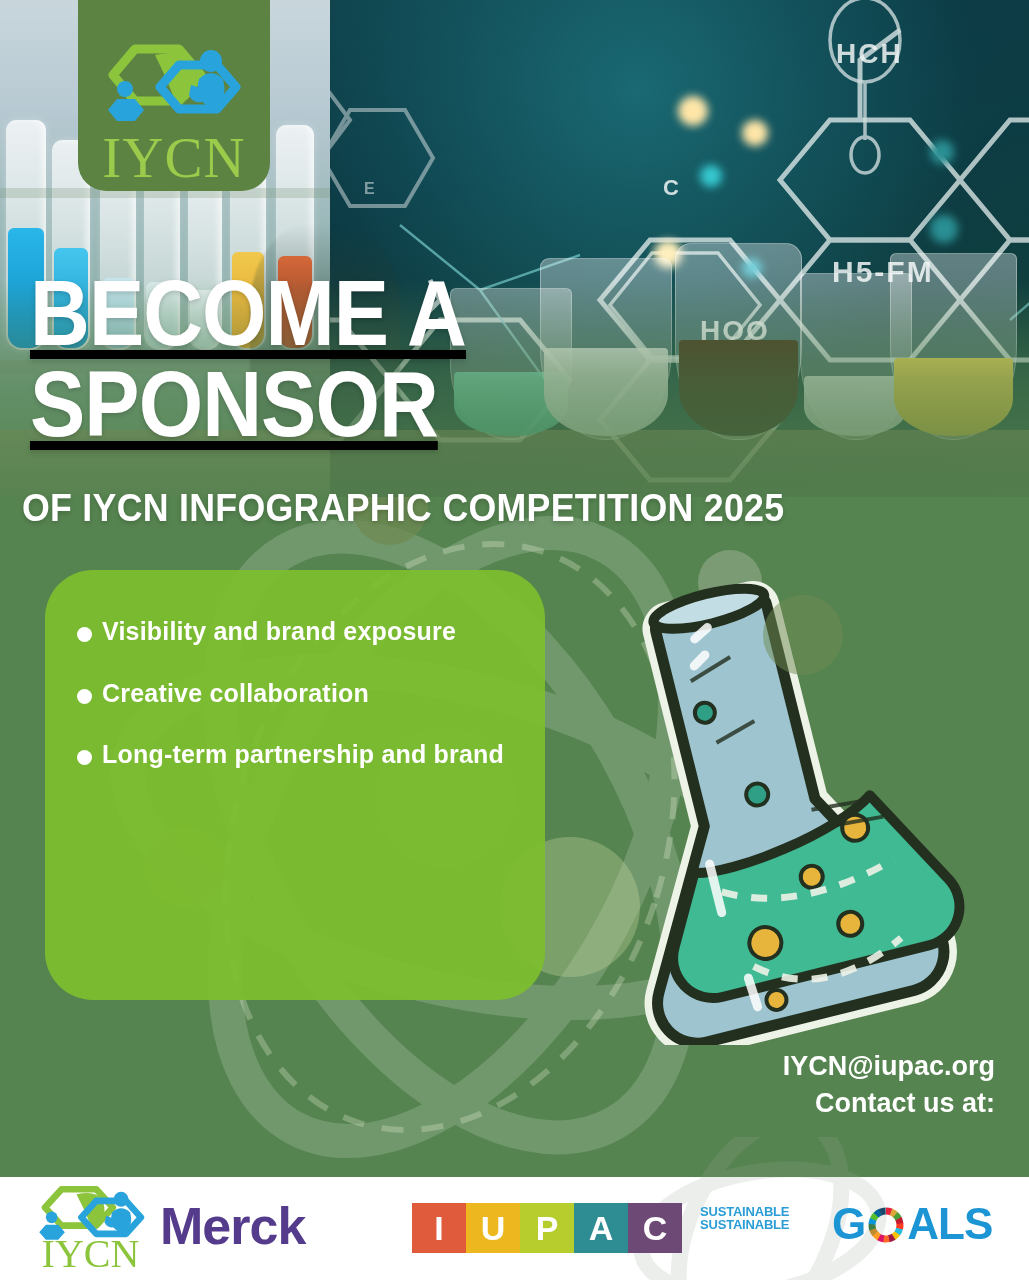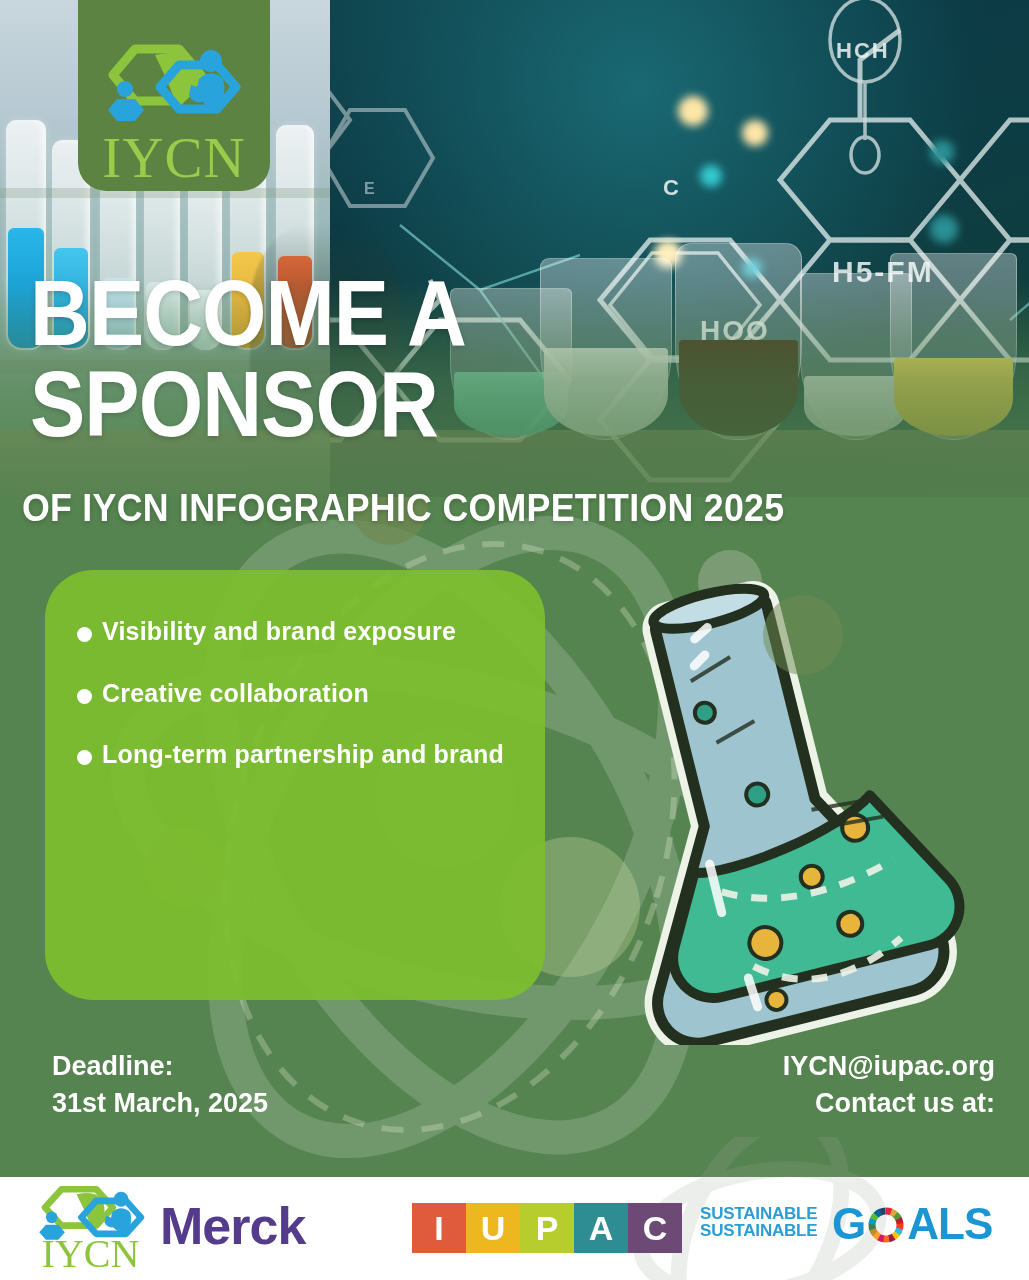--- a/index.html
+++ b/index.html
@@ -42,21 +42,21 @@
 
   
   .logo-panel{position:absolute;left:78px;top:-20px;width:192px;height:205px;
     background:#5c8342;border-radius:0 0 28px 28px;z-index:20;
     display:flex;flex-direction:column;align-items:center;justify-content:flex-end;padding-bottom:6px;}
   .logo-panel .mark{width:150px;height:100px;margin-bottom:2px;}
   .logo-panel .wordmark{font-family:"Liberation Serif",serif;font-size:57px;color:#9ccb4c;
     letter-spacing:1px;line-height:.95;}
 
   
-  .title-wrap{position:absolute;left:30px;top:268px;z-index:22;}
+  .title-wrap{position:absolute;left:30px;top:268px;z-index:22;text-decoration:underline;}
   .title{font-family:"Liberation Sans",sans-serif;font-weight:700;color:#ffffff;
     font-size:92px;line-height:.99;letter-spacing:-1px;transform:scaleX(.9);transform-origin:left top;
     text-shadow:0 2px 6px rgba(0,0,0,.18);}
   .subtitle{position:absolute;left:22px;top:487px;z-index:22;
     font-weight:700;color:#fff;font-size:38px;letter-spacing:.3px;transform:scaleX(.94);
     transform-origin:left top;text-shadow:0 2px 5px rgba(0,0,0,.2);}
 
   
   .body-green{position:absolute;left:0;top:497px;width:1029px;height:680px;background:#568450;overflow:hidden;}
   .atom{position:absolute;left:90px;top:-10px;width:720px;height:700px;}
@@ -82,21 +82,21 @@
     display:flex;align-items:center;z-index:30;}
   .footer-ghost{position:absolute;left:610px;top:-40px;width:300px;height:190px;opacity:.18;}
   .f-iycn{position:absolute;left:28px;top:4px;width:125px;height:95px;}
   .f-iycn .fw{position:absolute;left:0;bottom:2px;width:125px;text-align:center;
     font-family:"Liberation Serif",serif;font-size:40px;color:#8cc43c;line-height:1;}
   .f-merck{position:absolute;left:160px;top:24px;width:225px;height:52px;}
   .f-iupac{position:absolute;left:412px;top:26px;display:flex;}
   .f-iupac div{width:54px;height:50px;color:#fff;font-weight:700;font-size:34px;
     display:flex;align-items:center;justify-content:center;}
   .f-sdg{position:absolute;left:700px;top:22px;width:300px;height:58px;}
-  .sdg-small{position:absolute;left:0;top:6px;color:#2a9dd6;font-weight:700;font-size:17px;
+  .sdg-small{position:absolute;left:0;top:6px;color:#2a9dd6;font-weight:700;font-size:13px;
     line-height:1.0;letter-spacing:-.2px;}
   .sdg-goals{position:absolute;left:132px;top:0;color:#1c95d4;font-weight:700;font-size:44px;letter-spacing:-1px;}
 </style>
 </head>
 <body>
 
 <div class="poster">
 
   <div class="photo-band">
     <div class="photo-dark"></div>
@@ -136,21 +136,21 @@
     </svg>
 
     <div class="glowdot" style="left:678px;top:96px;width:30px;height:30px;background:#ffe6a8;"></div>
     <div class="glowdot" style="left:742px;top:120px;width:26px;height:26px;background:#ffe6a8;"></div>
     <div class="glowdot" style="left:654px;top:240px;width:28px;height:28px;background:#ffefbe;"></div>
     <div class="glowdot" style="left:700px;top:165px;width:22px;height:22px;background:#35c9cf;"></div>
     <div class="glowdot" style="left:742px;top:258px;width:20px;height:20px;background:#2fb6c6;"></div>
     <div class="glowdot" style="left:930px;top:140px;width:24px;height:24px;background:#2a8f93;"></div>
     <div class="glowdot" style="left:930px;top:215px;width:28px;height:28px;background:#2a8f93;"></div>
 
-    <div class="chemtxt" style="left:836px;top:38px;font-size:22px;">HCH</div>
+    <div class="chemtxt" style="left:836px;top:38px;font-size:28px;">HCH</div>
     <div class="chemtxt" style="left:700px;top:315px;font-size:28px;">HOO</div>
     <div class="chemtxt" style="left:832px;top:255px;font-size:30px;">H5-FM</div>
     <div class="chemtxt" style="left:663px;top:175px;font-size:22px;">C</div>
     <div class="chemtxt" style="left:312px;top:100px;font-size:18px;">H</div>
     <div class="chemtxt" style="left:364px;top:180px;font-size:16px;opacity:.6;">E</div>
 
     <div class="photo-left"></div>
     <div class="tube" style="left:6px;width:40px;height:230px;">
         <i style="height:120px;background:linear-gradient(180deg,#29b6e8,#0f8fc4);"></i>
       </div>
@@ -289,24 +289,20 @@
     </svg>
     <div class="wordmark">IYCN</div>
   </div>
 
   <div class="title-wrap">
     <div class="title">BECOME A</div>
     <div class="title">SPONSOR</div>
   </div>
   <div class="subtitle">OF IYCN INFOGRAPHIC COMPETITION 2025</div>
 
-  <div class="deadline">
-    <div>Deadline:</div>
-    <div>31st March, 2025</div>
-  </div>
   <div class="contact">
     <div>IYCN@iupac.org</div>
     <div>Contact us at:</div>
   </div>
 
   <div class="footer">
     <svg class="footer-ghost" viewBox="0 0 300 190">
       <g fill="none" stroke="#9aa79a" stroke-width="16">
         <ellipse cx="150" cy="95" rx="70" ry="120" transform="rotate(25 150 95)"></ellipse>
         <ellipse cx="150" cy="95" rx="120" ry="60" transform="rotate(-10 150 95)"></ellipse>

